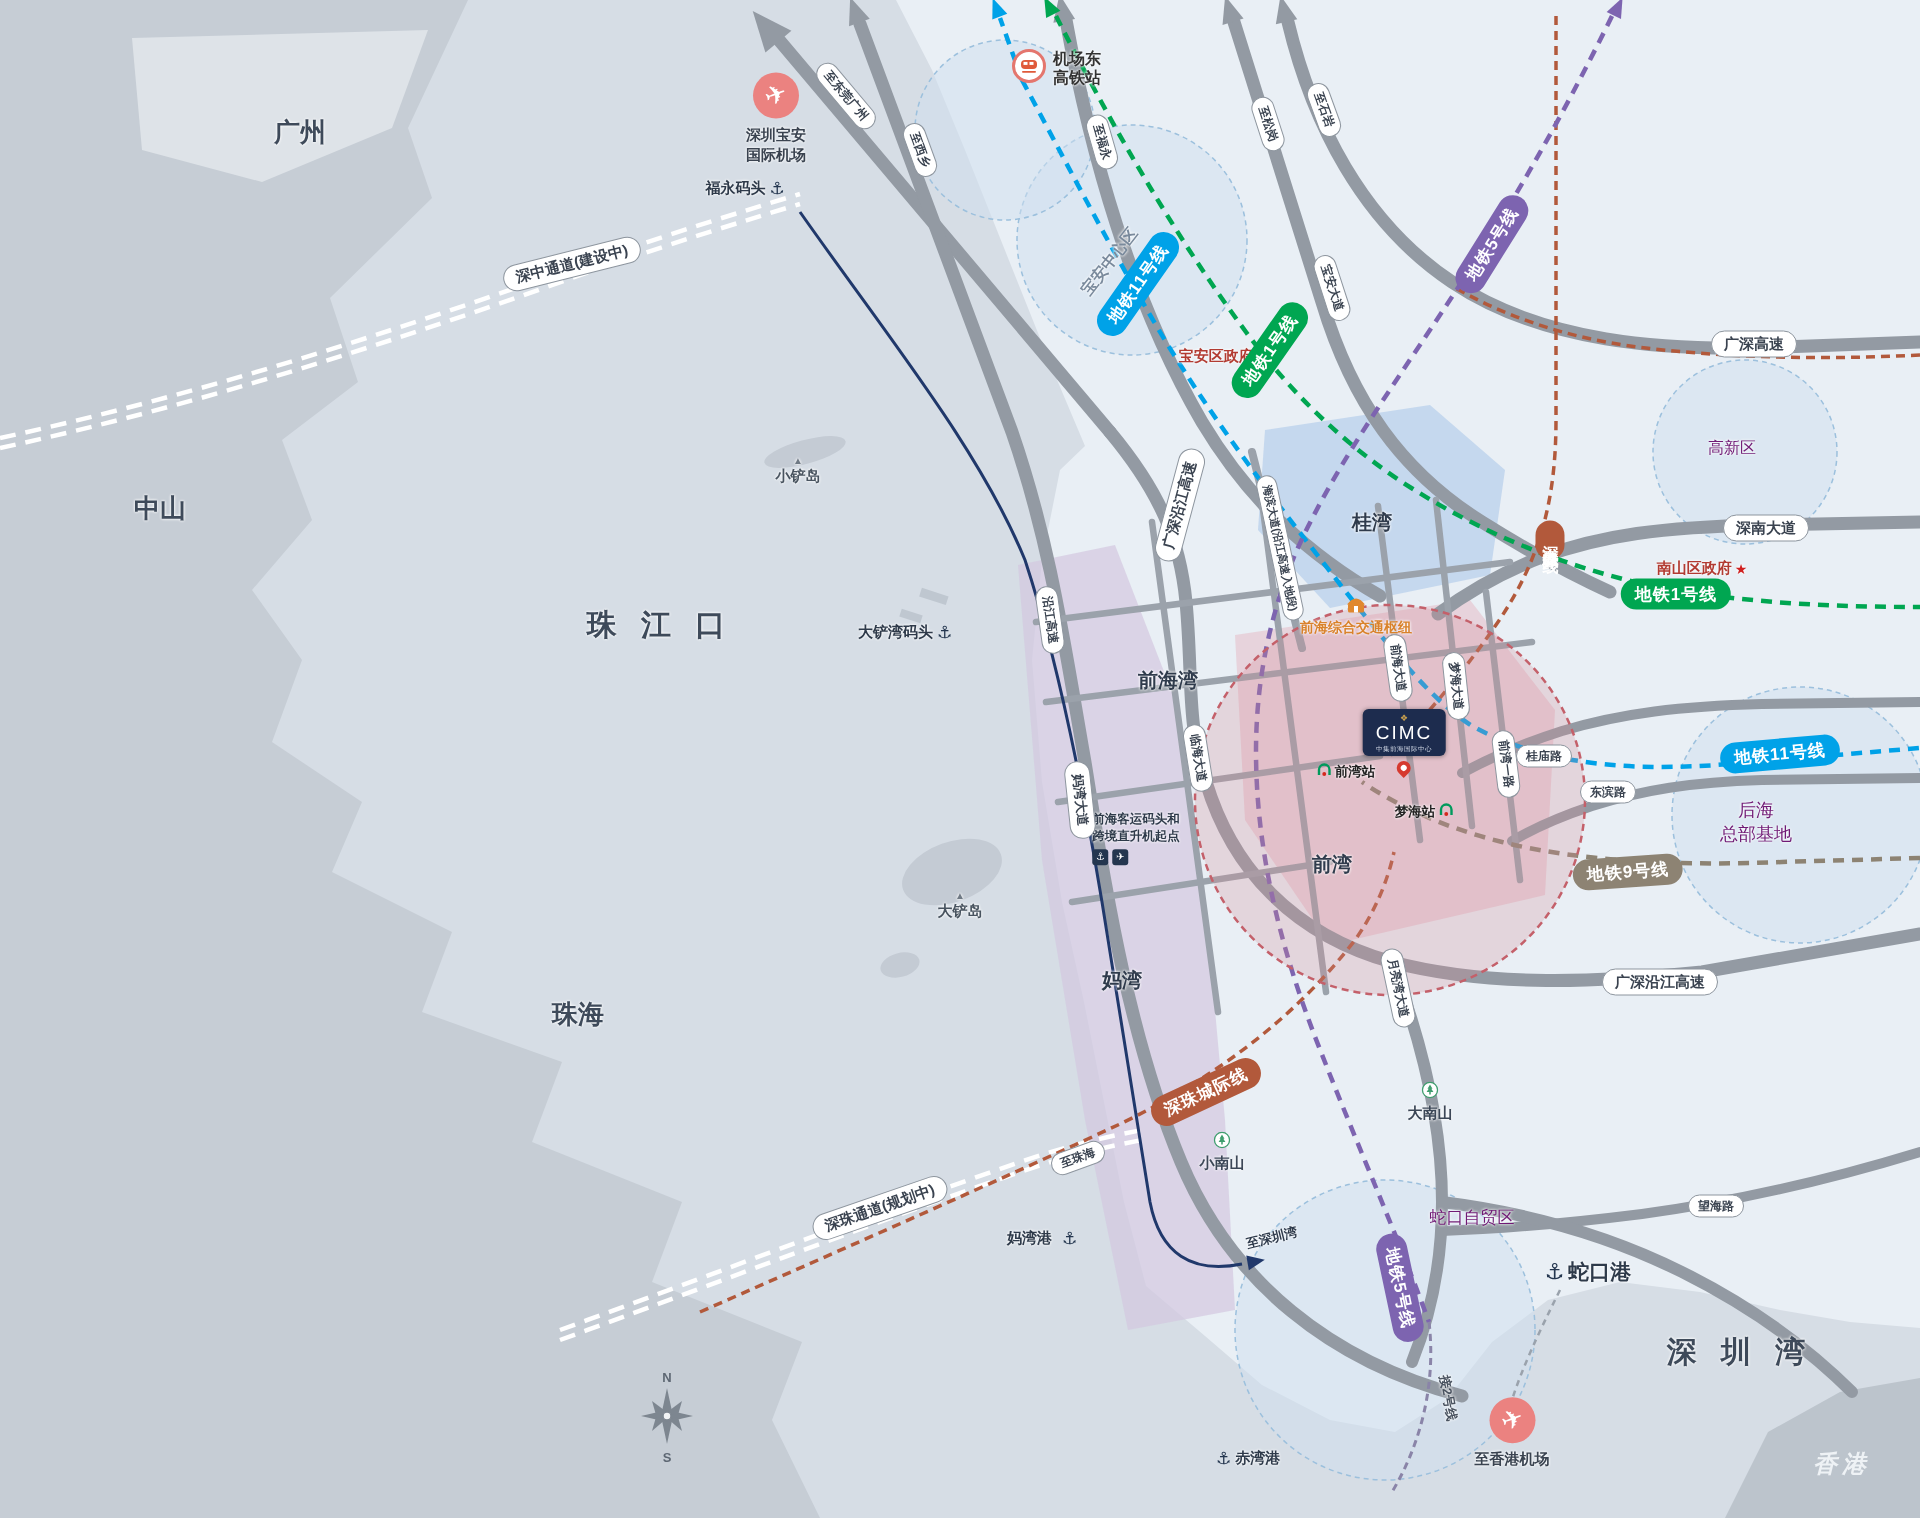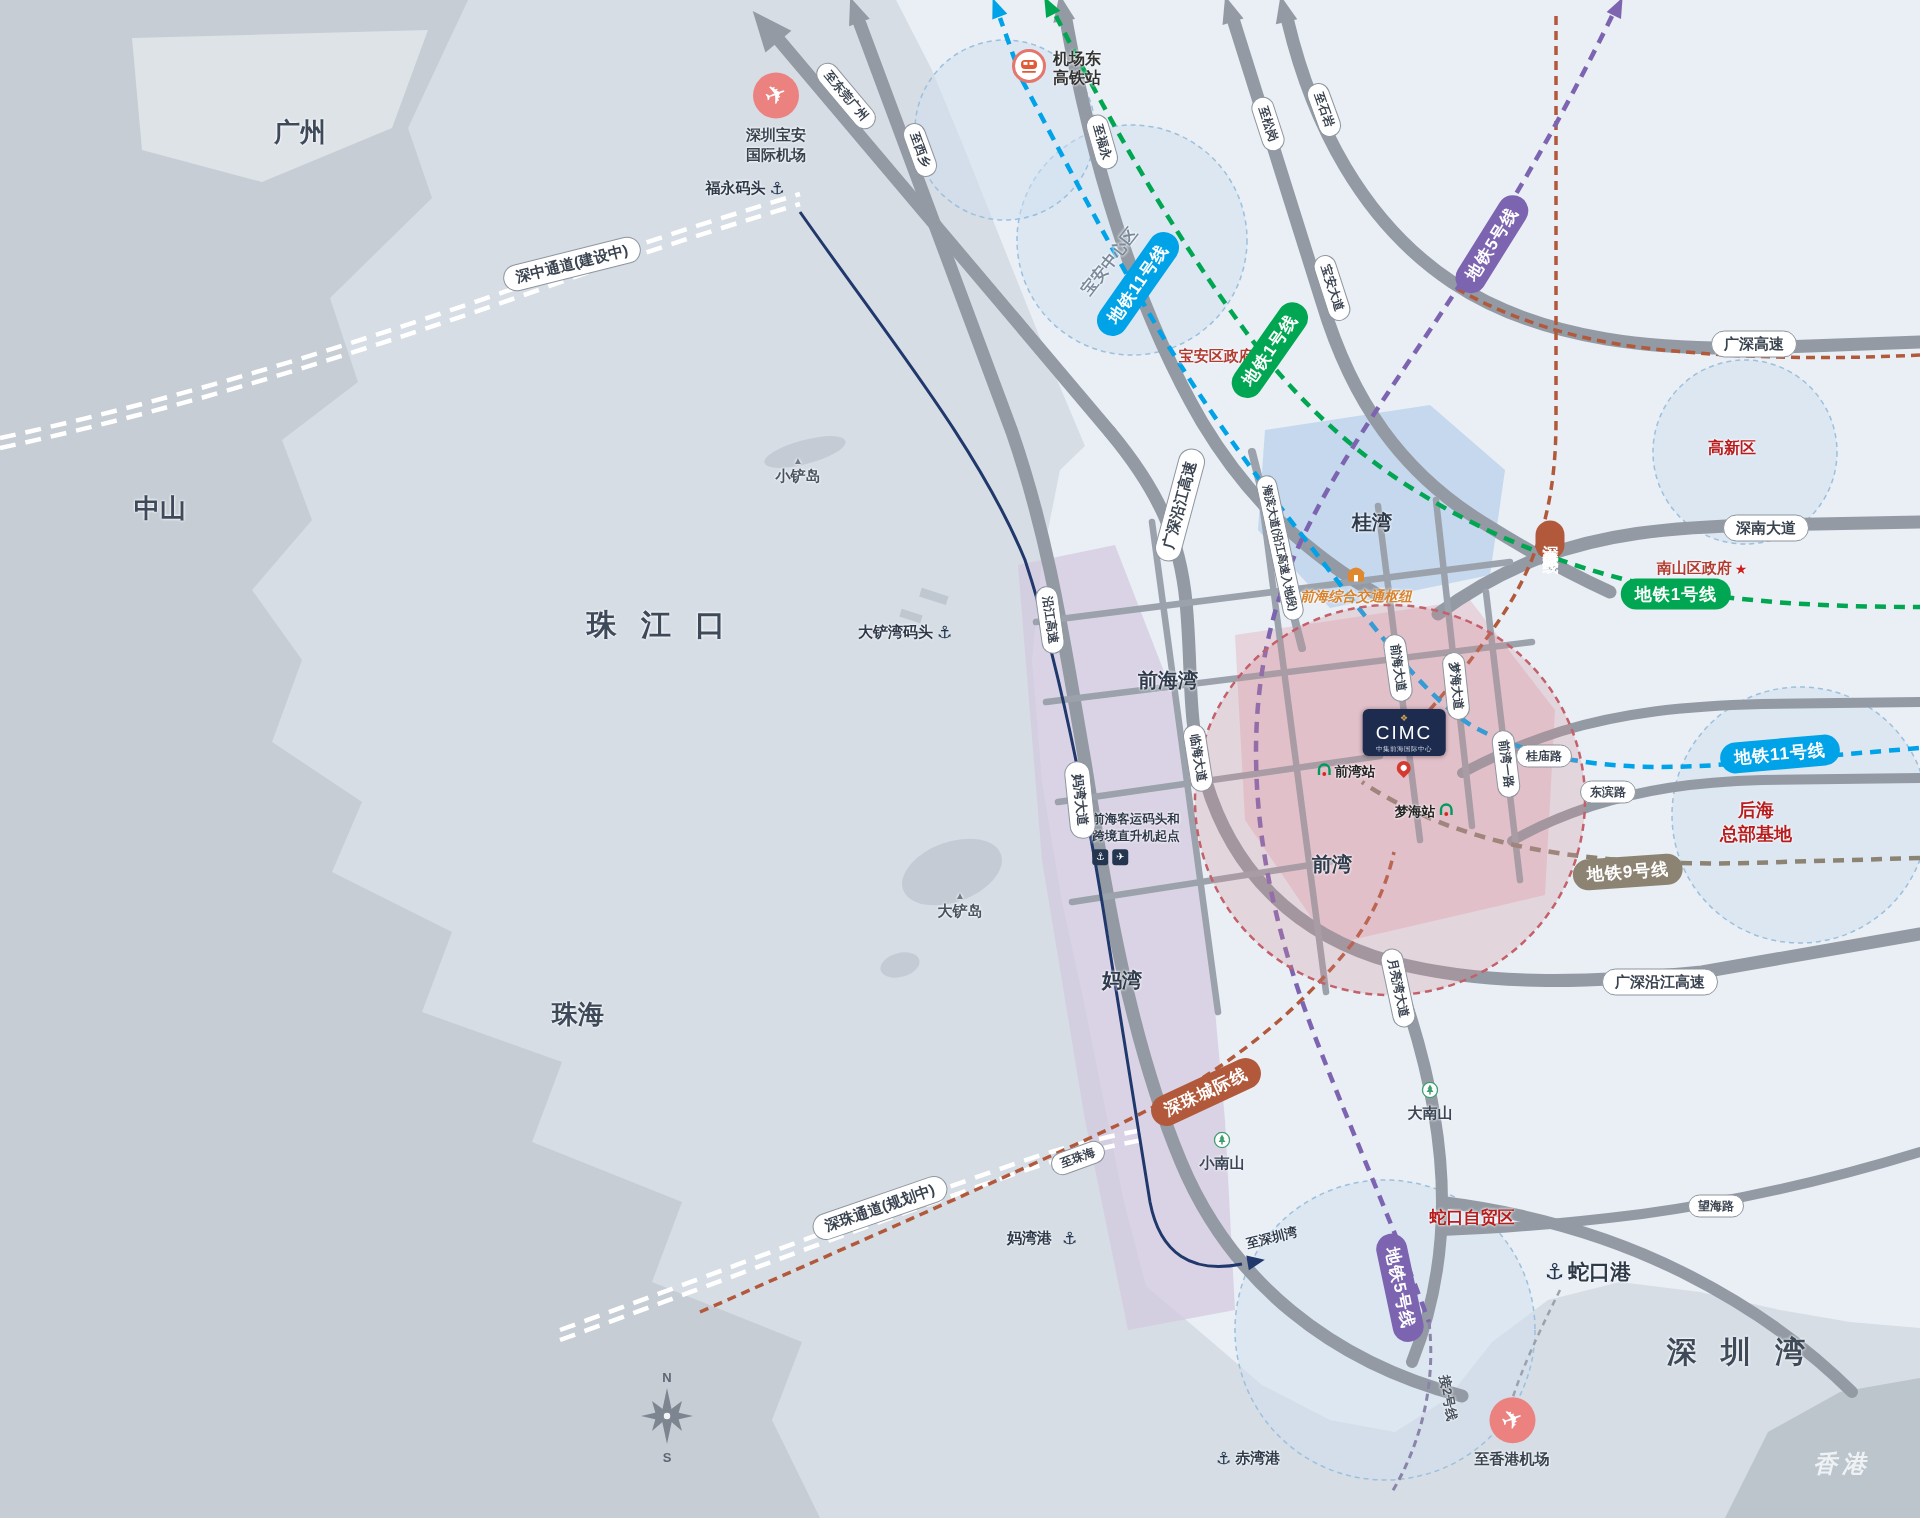--- a/index.html
+++ b/index.html
@@ -7,21 +7,21 @@
        font-family:"Liberation Sans","DejaVu Sans",sans-serif;}
   svg.base{position:absolute;left:0;top:0;}
 
   
   #labels{position:absolute;left:0;top:0;width:100%;height:100%;}
   .lb{position:absolute;white-space:nowrap;color:#3c4757;z-index:20;
       transform-origin:center;text-shadow:0 0 3px #fff,0 0 3px rgba(255,255,255,.8);}
   .lb .t{display:inline-block;}
   .city{font-weight:bold;font-size:26px;color:#3e4a5a;}
   .area{font-weight:bold;font-size:20px;color:#2f3b4c;text-align:center;line-height:1.3;}
-  .area-sm{font-weight:bold;font-size:16px;color:#b91c1c;text-align:center;line-height:1.35;}
+  .area-sm{font-weight:normal;font-size:16px;color:#701a75;text-align:center;line-height:1.35;}
   .rot-text{font-weight:bold;font-size:15px;}
   .hk{font-style:italic;font-weight:bold;font-size:24px;color:#eef2f5;letter-spacing:5px;text-shadow:none;}
   .pill,.pill-sm{background:#fff;border:1.5px solid #8d959e;border-radius:999px;
       padding:3px 12px;font-size:15px;font-weight:bold;color:#3a4350;z-index:30;text-shadow:none;}
   .pill-sm{font-size:12px;padding:2px 9px;border-width:1.25px;}
   .badge{color:#fff;font-weight:bold;font-size:17px;padding:4px 14px;border-radius:999px;
       z-index:40;text-shadow:none;letter-spacing:1px;}
   .badge-v{color:#fff;font-weight:bold;font-size:16px;padding:12px 4px;border-radius:999px;
       z-index:40;text-shadow:none;writing-mode:vertical-rl;letter-spacing:3px;}
   .gov{color:#b23b32;font-weight:bold;font-size:15px;display:flex;align-items:center;gap:3px;}
@@ -267,21 +267,21 @@
         <span class="t">机场东<br>高铁站</span>
       </div>
       <div class="lb gov" style="left: 1224px; top: 356px; transform: translate(-50%, -50%) rotate(0deg);">
         <span class="t">宝安区政府</span>
         <span class="star">★</span>
       </div>
       <div class="lb gov" style="left: 1702px; top: 568px; transform: translate(-50%, -50%) rotate(0deg);">
         <span class="t">南山区政府</span>
         <span class="star">★</span>
       </div>
-      <div class="lb hub" style="left: 1356px; top: 585px; transform: translate(-50%, -50%) rotate(0deg); font-style: italic;">
+      <div class="lb hub" style="left: 1356px; top: 616px; transform: translate(-50%, -50%) rotate(0deg);">
         <span><svg width="22" height="18" viewBox="0 0 22 18">
             <path d="M2 9 Q11 -3 20 9 Z" fill="#e0882e"></path>
             <rect x="3" y="8" width="16" height="9" rx="1.5" fill="#e0882e"></rect>
             <rect x="9" y="10.5" width="4" height="6.5" fill="#fff"></rect>
           </svg></span>
         <span class="t">前海综合交通枢纽</span>
       </div>
       <div class="lb ferry" style="left: 1136px; top: 838px; transform: translate(-50%, -50%) rotate(0deg);">
         <span class="t">前海客运码头和<br>跨境直升机起点</span>
         <span class="ics">

